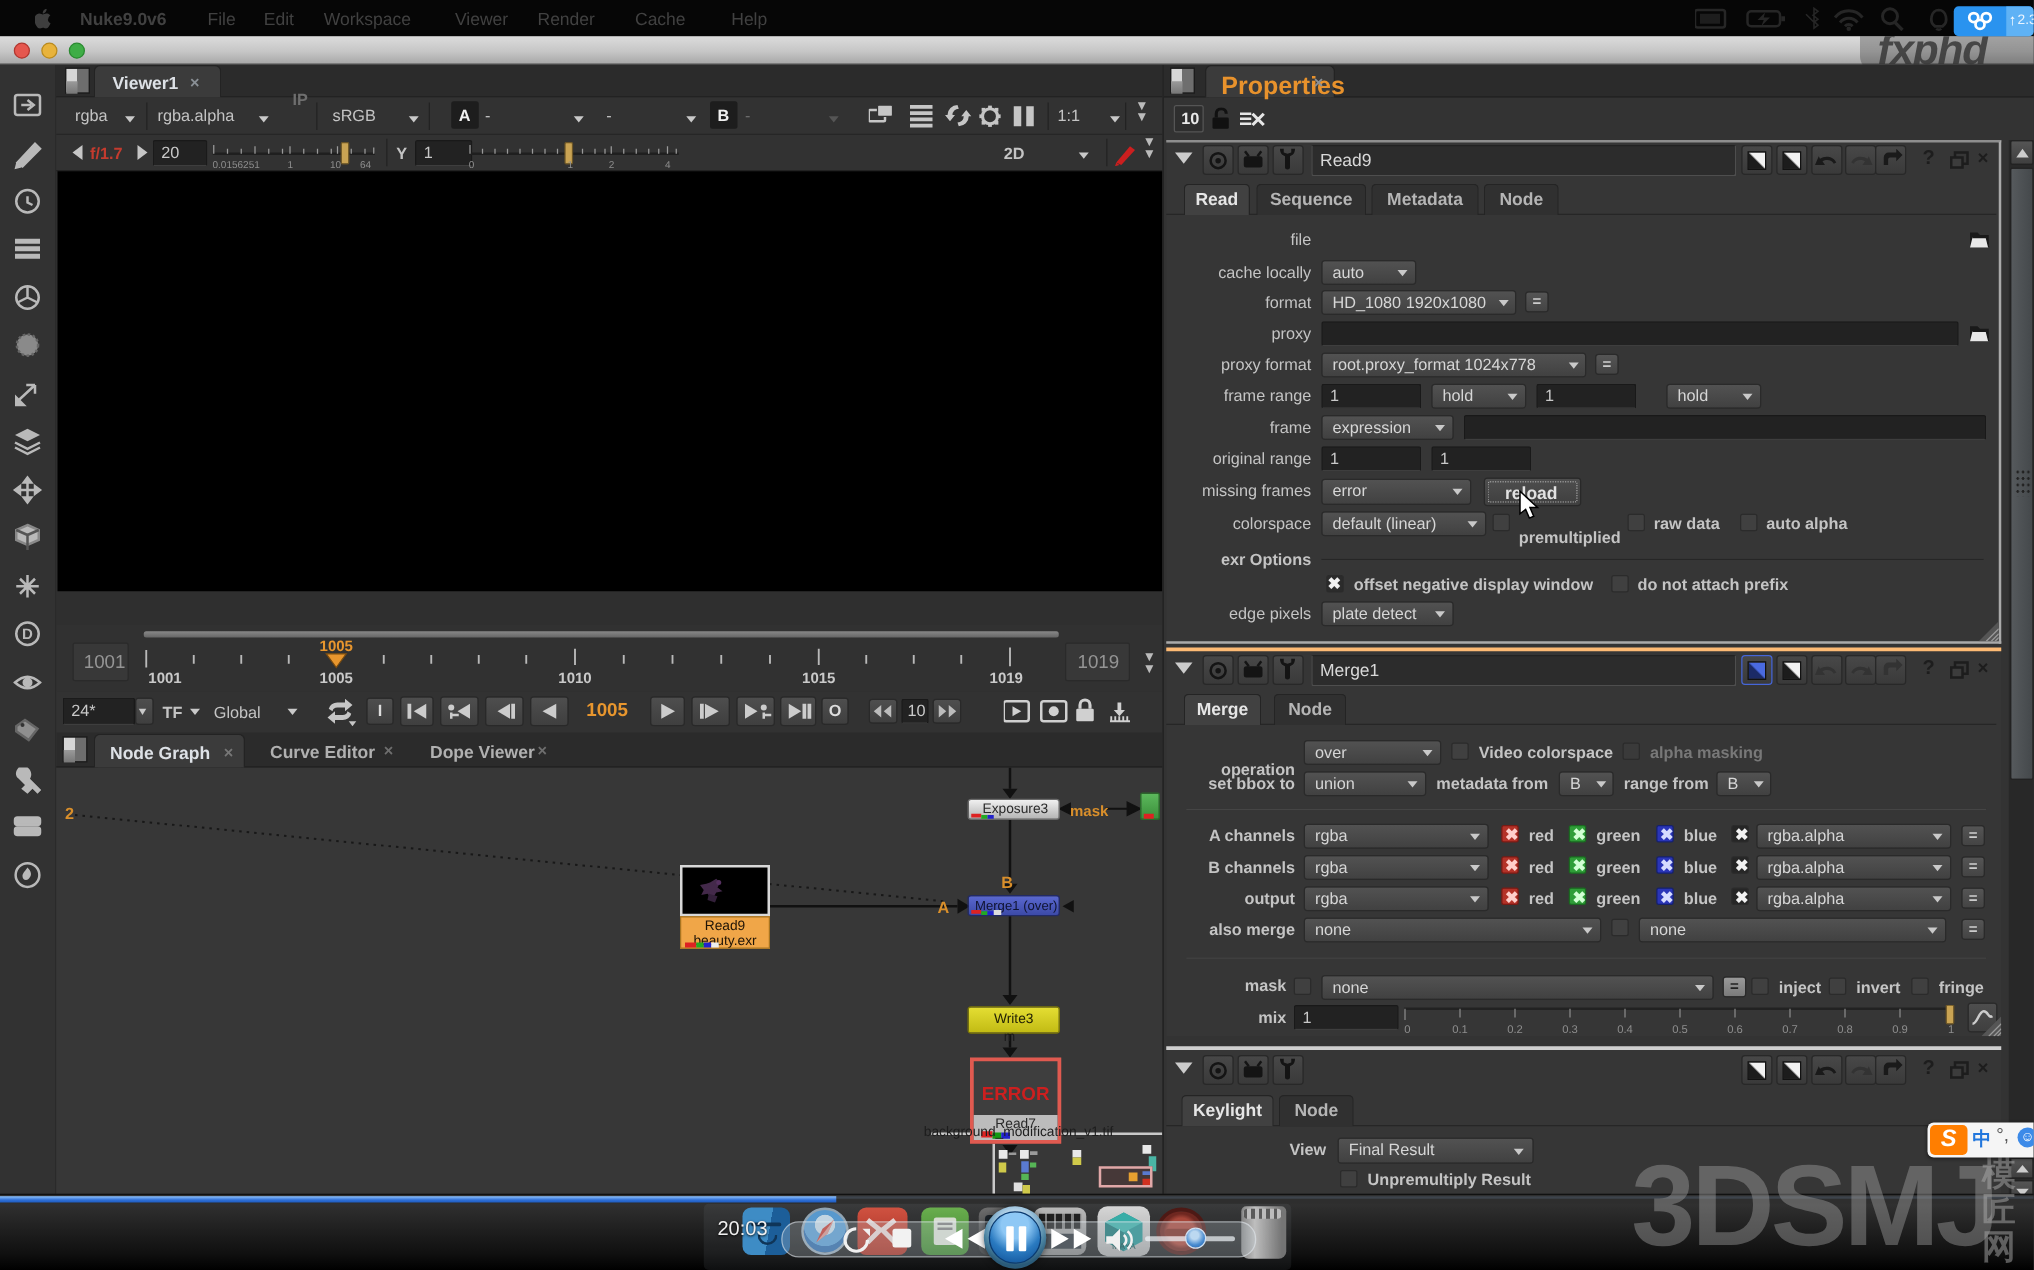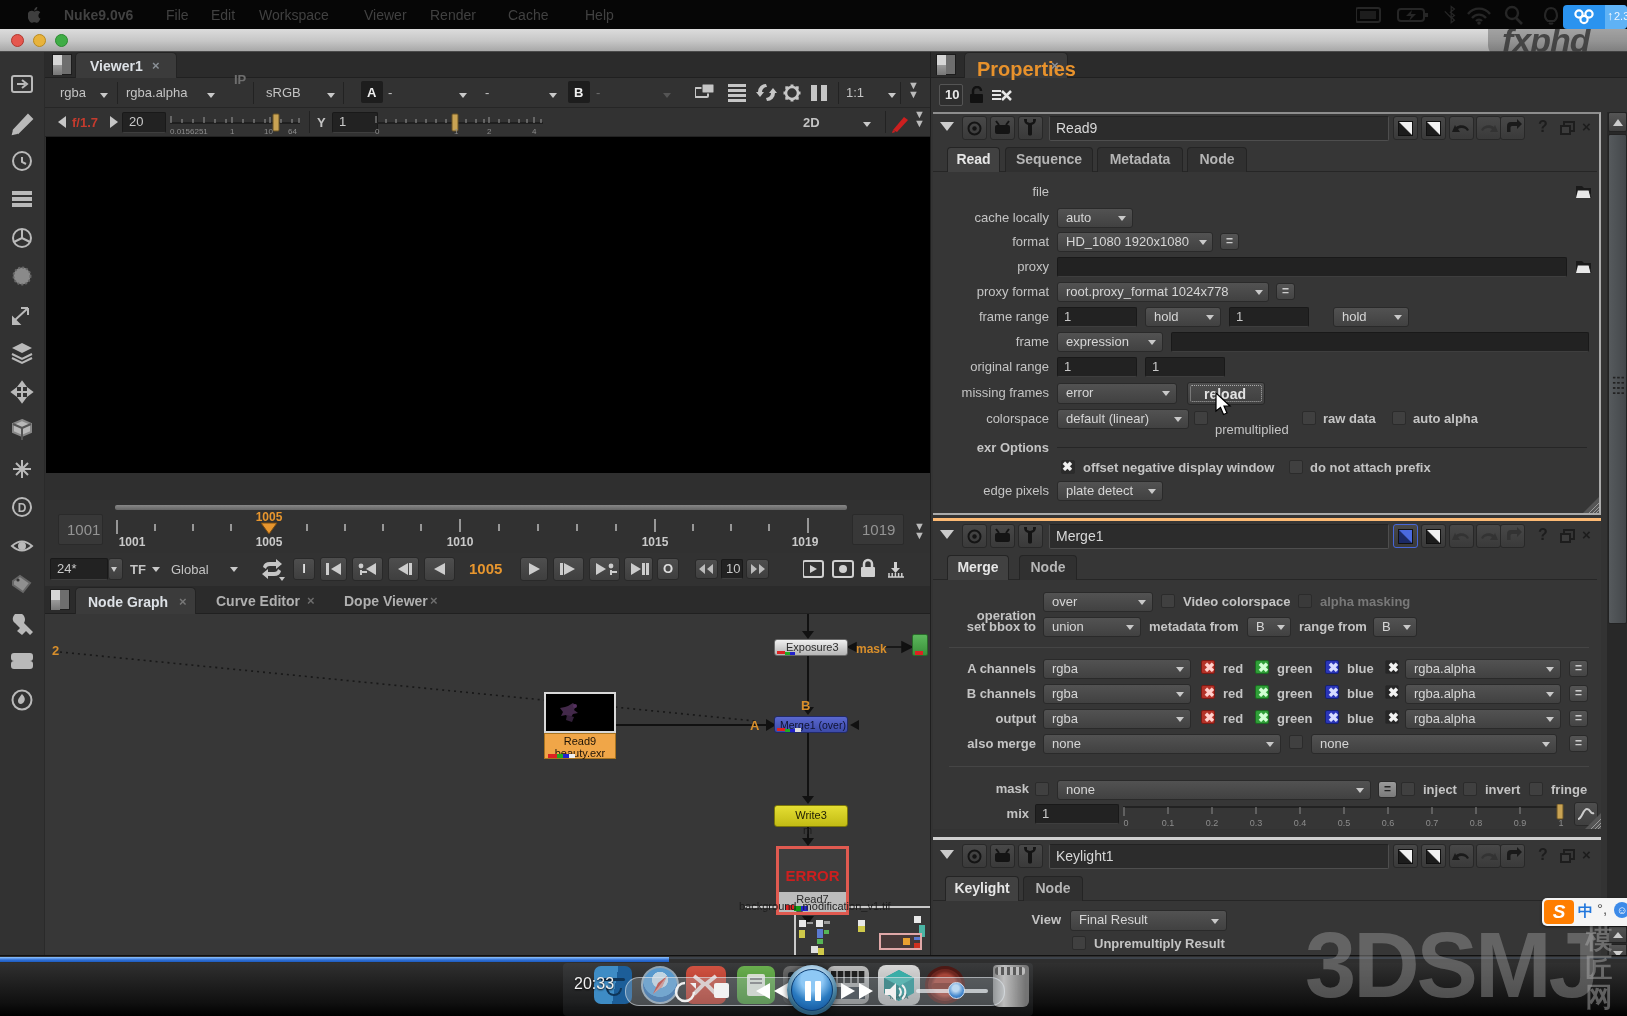--- a/index.html
+++ b/index.html
@@ -582,21 +582,21 @@
       <div class="inp" style="left:212px;top:243px;width:80px;height:20px;">1</div>
       <div class="lbl" style="left:0;top:271px;width:116px;">missing frames</div>
       <div class="dd" style="left:124px;top:269px;width:120px;height:21px;">error<div class="arr" style="right:6px;top:7px;left:auto;"></div></div>
       <div class="btn" style="left:254px;top:268px;width:78px;height:23px;">
           <div class="abs" style="left:2px;top:2px;right:2px;bottom:2px;border:1px dotted #aaa;border-radius:2px;"></div>
           <div class="abs" style="left:0;top:3px;width:74px;text-align:center;color:#e2e2e2;font-size:14px;font-weight:bold;">reload</div>
         </div>
       <div class="lbl" style="left:0;top:297px;width:116px;">colorspace</div>
       <div class="dd" style="left:124px;top:295px;width:132px;height:20px;">default (linear)<div class="arr" style="right:6px;top:7px;left:auto;"></div></div>
       <div class="cb" style="left:261px;top:297px;"></div>
-      <div class="txt" style="left:282px;top:308px;font-weight:normal;">premultiplied</div>
+      <div class="txt" style="left:282px;top:308px;font-weight:bold;">premultiplied</div>
       <div class="cb" style="left:369px;top:297px;"></div>
       <div class="txt" style="left:390px;top:297px;font-weight:bold;">raw data</div>
       <div class="cb" style="left:459px;top:297px;"></div>
       <div class="txt" style="left:480px;top:297px;font-weight:bold;">auto alpha</div>
       <div class="lbl" style="left:0;top:326px;width:116px;font-weight:bold;">exr Options</div>
       <div class="abs" style="left:124px;top:333px;width:530px;height:1px;background:#484848;border-bottom:1px solid #262626;"></div>
       <div class="cb" style="left:128px;top:346px;background:#2b2b2b;">
           <div class="abs" style="left:0px;top:-2px;color:#f0f0f0;font-weight:bold;font-size:13px;">✖</div>
         </div>
       <div class="txt" style="left:150px;top:346px;font-weight:bold;">offset negative display window</div>
@@ -777,21 +777,20 @@
         </svg>
       <div class="hbtn" style="left:57px;top:4px;"></div>
       <svg class="abs" style="left:60px;top:8px;" width="19" height="17" viewBox="0 0 19 17">
           <rect x="2" y="5" width="15" height="9" rx="2" fill="#141414"></rect>
           <path d="M6 5 L3 1 M13 5 l3 -4" stroke="#141414" stroke-width="2"></path>
         </svg>
       <div class="hbtn" style="left:85px;top:4px;"></div>
       <svg class="abs" style="left:89px;top:6px;" width="17" height="20" viewBox="0 0 17 20">
           <path d="M2 1 c0 4 2 5 4 6 l0 9 c0 2 4 2 4 0 l0 -9 c2 -1 4 -2 4 -6 l-3 0 l0 3 l-3 1 l-3 -1 l0 -3 z" fill="#141414"></path>
         </svg>
-      <div class="inp" style="left:116px;top:4px;width:340px;height:25px;background:#2c2c2c;border:1px solid #4e4e4e;border-top-color:#222;color:#d8d8d8;font-size:14px;line-height:23px;">Keylight1</div>
       <div class="hbtn" style="left:460px;top:4px;">
           <div class="abs" style="left:4px;top:4px;width:15px;height:15px;background:linear-gradient(to top right,#1c1c1c 46%,#f2f2f2 54%);border:1px solid #111;"></div>
         </div>
       <div class="hbtn" style="left:488px;top:4px;">
           <div class="abs" style="left:4px;top:4px;width:15px;height:15px;background:linear-gradient(to top right,#1c1c1c 46%,#f2f2f2 54%);border:1px solid #111;"></div>
         </div>
       <div class="hbtn" style="left:516px;top:4px;"><svg width="23" height="22" viewBox="0 0 23 22">
             <path d="M4 13 c2 -5 9 -6 13 -3 l1 -2 l3 7 l-8 0 l2 -3 c-3 -2 -8 -1 -9 2 z" fill="#1a1a1a" transform="scale(-1,1) translate(-23,0)"></path>
           </svg></div>
       <div class="hbtn" style="left:543px;top:4px;"><svg width="23" height="22" viewBox="0 0 23 22">
@@ -831,21 +830,21 @@
     </div>
   </div>
 </div>
 
 <div class="abs" style="left:0;top:955px;width:1627px;height:8px;background:#2e2e2e;border-top:1px solid #111;">
   <div class="abs" style="left:0;top:1px;width:1627px;height:2px;background:#3d434b;"></div>
   <div class="abs" style="left:0;top:1px;width:669px;height:5px;background:linear-gradient(#8ec3ff,#2f6fd6 60%,#1e5cc0);"></div>
 </div>
 
 <div id="dock" class="abs" style="left:0;top:963px;width:1627px;height:53px;background:linear-gradient(#303030,#101010 75%,#000);">
-  <div class="txt" style="left:574px;top:12px;color:#f0f0f0;font-size:16px;z-index:5;text-shadow:0 1px 2px #000;">20:33</div>
+  <div class="txt" style="left:574px;top:12px;color:#f0f0f0;font-size:16px;z-index:5;text-shadow:0 1px 2px #000;">20:03</div>
 
   <div class="abs" style="left:563px;top:0;width:470px;height:53px;background:rgba(150,155,165,0.10);border-radius:4px;"></div>
   <div class="abs" style="left:0;top:0;width:1627px;height:53px;filter:brightness(0.92) saturate(0.88);">
   <div class="abs" style="left:594px;top:3px;width:38px;height:38px;border-radius:7px;background:linear-gradient(100deg,#3a9ae0 0 55%,#1668b0 55%);overflow:hidden;">
         <div class="abs" style="left:7px;top:12px;width:24px;height:3px;background:#0c3a66;border-radius:2px;"></div>
         <div class="abs" style="left:12px;top:22px;width:16px;height:8px;border:2px solid #0c3a66;border-top:none;border-radius:0 0 10px 10px;"></div>
       </div>
   <div class="abs" style="left:641px;top:3px;width:38px;height:38px;border-radius:50%;background:radial-gradient(circle at 50% 35%,#cfe8f8 0 28%,#58a8e8 30% 60%,#2a72c0 62%);border:2px solid #9ab2c4;"><svg width="34" height="34" viewBox="0 0 34 34">
           <path d="M24 8 L15 15 L10 26 L19 19 Z" fill="#e03c30"></path>
           <path d="M24 8 L19 19 L10 26" fill="#f8f8f8" fill-opacity="0.5"></path>

